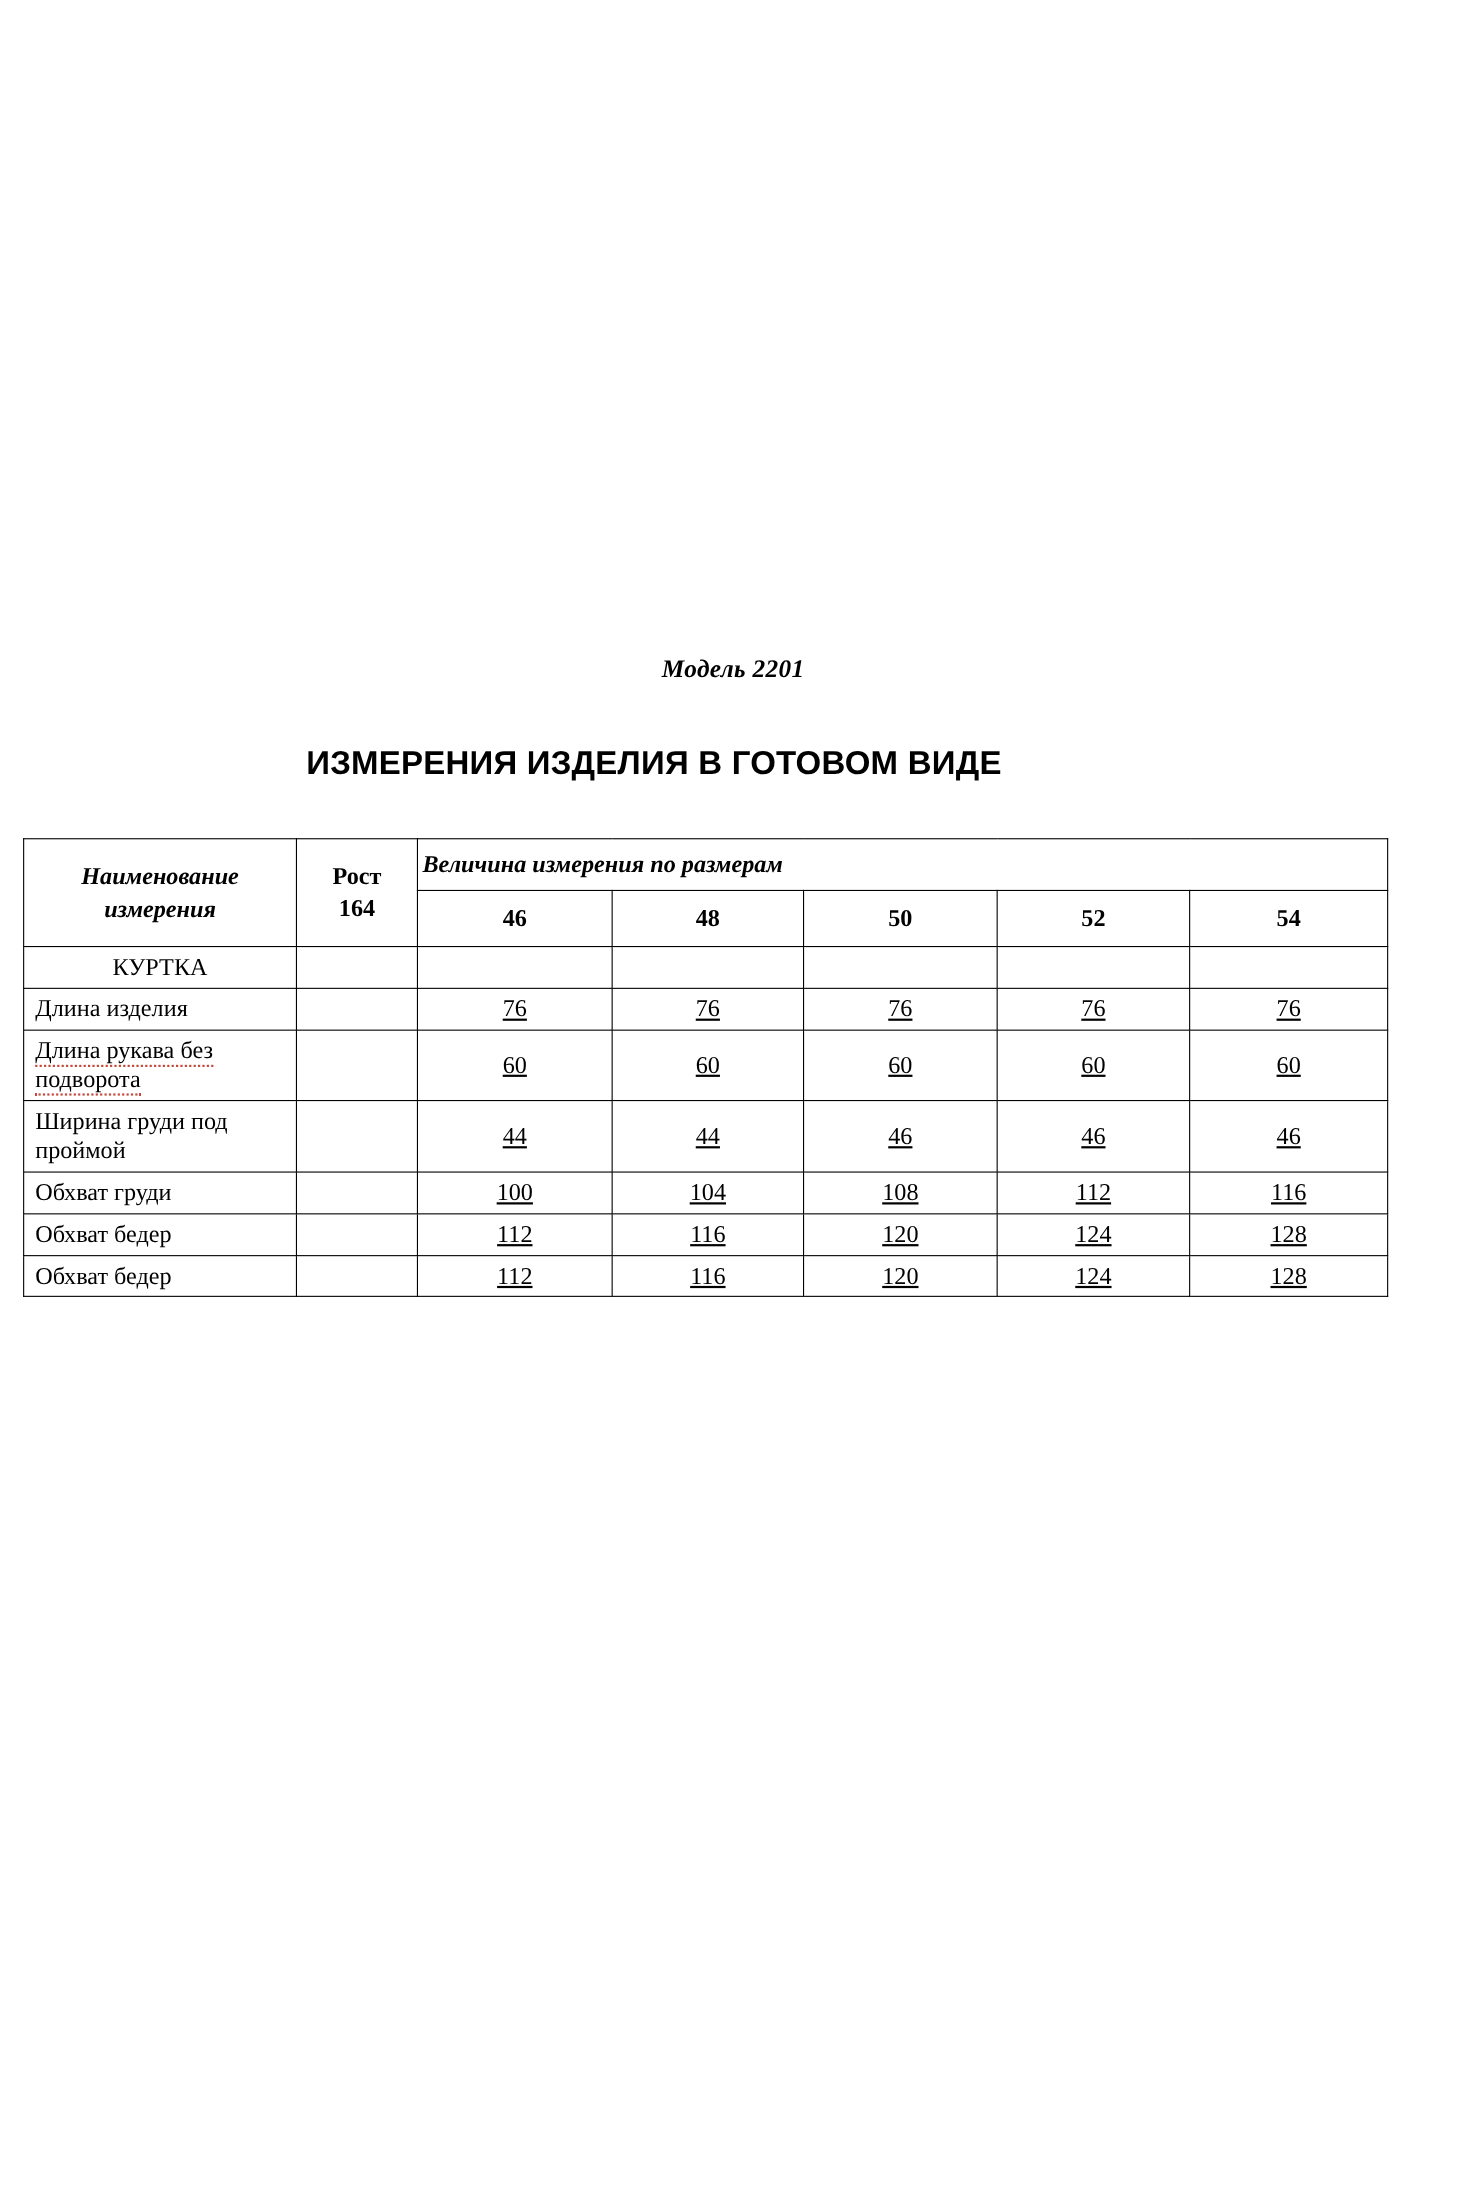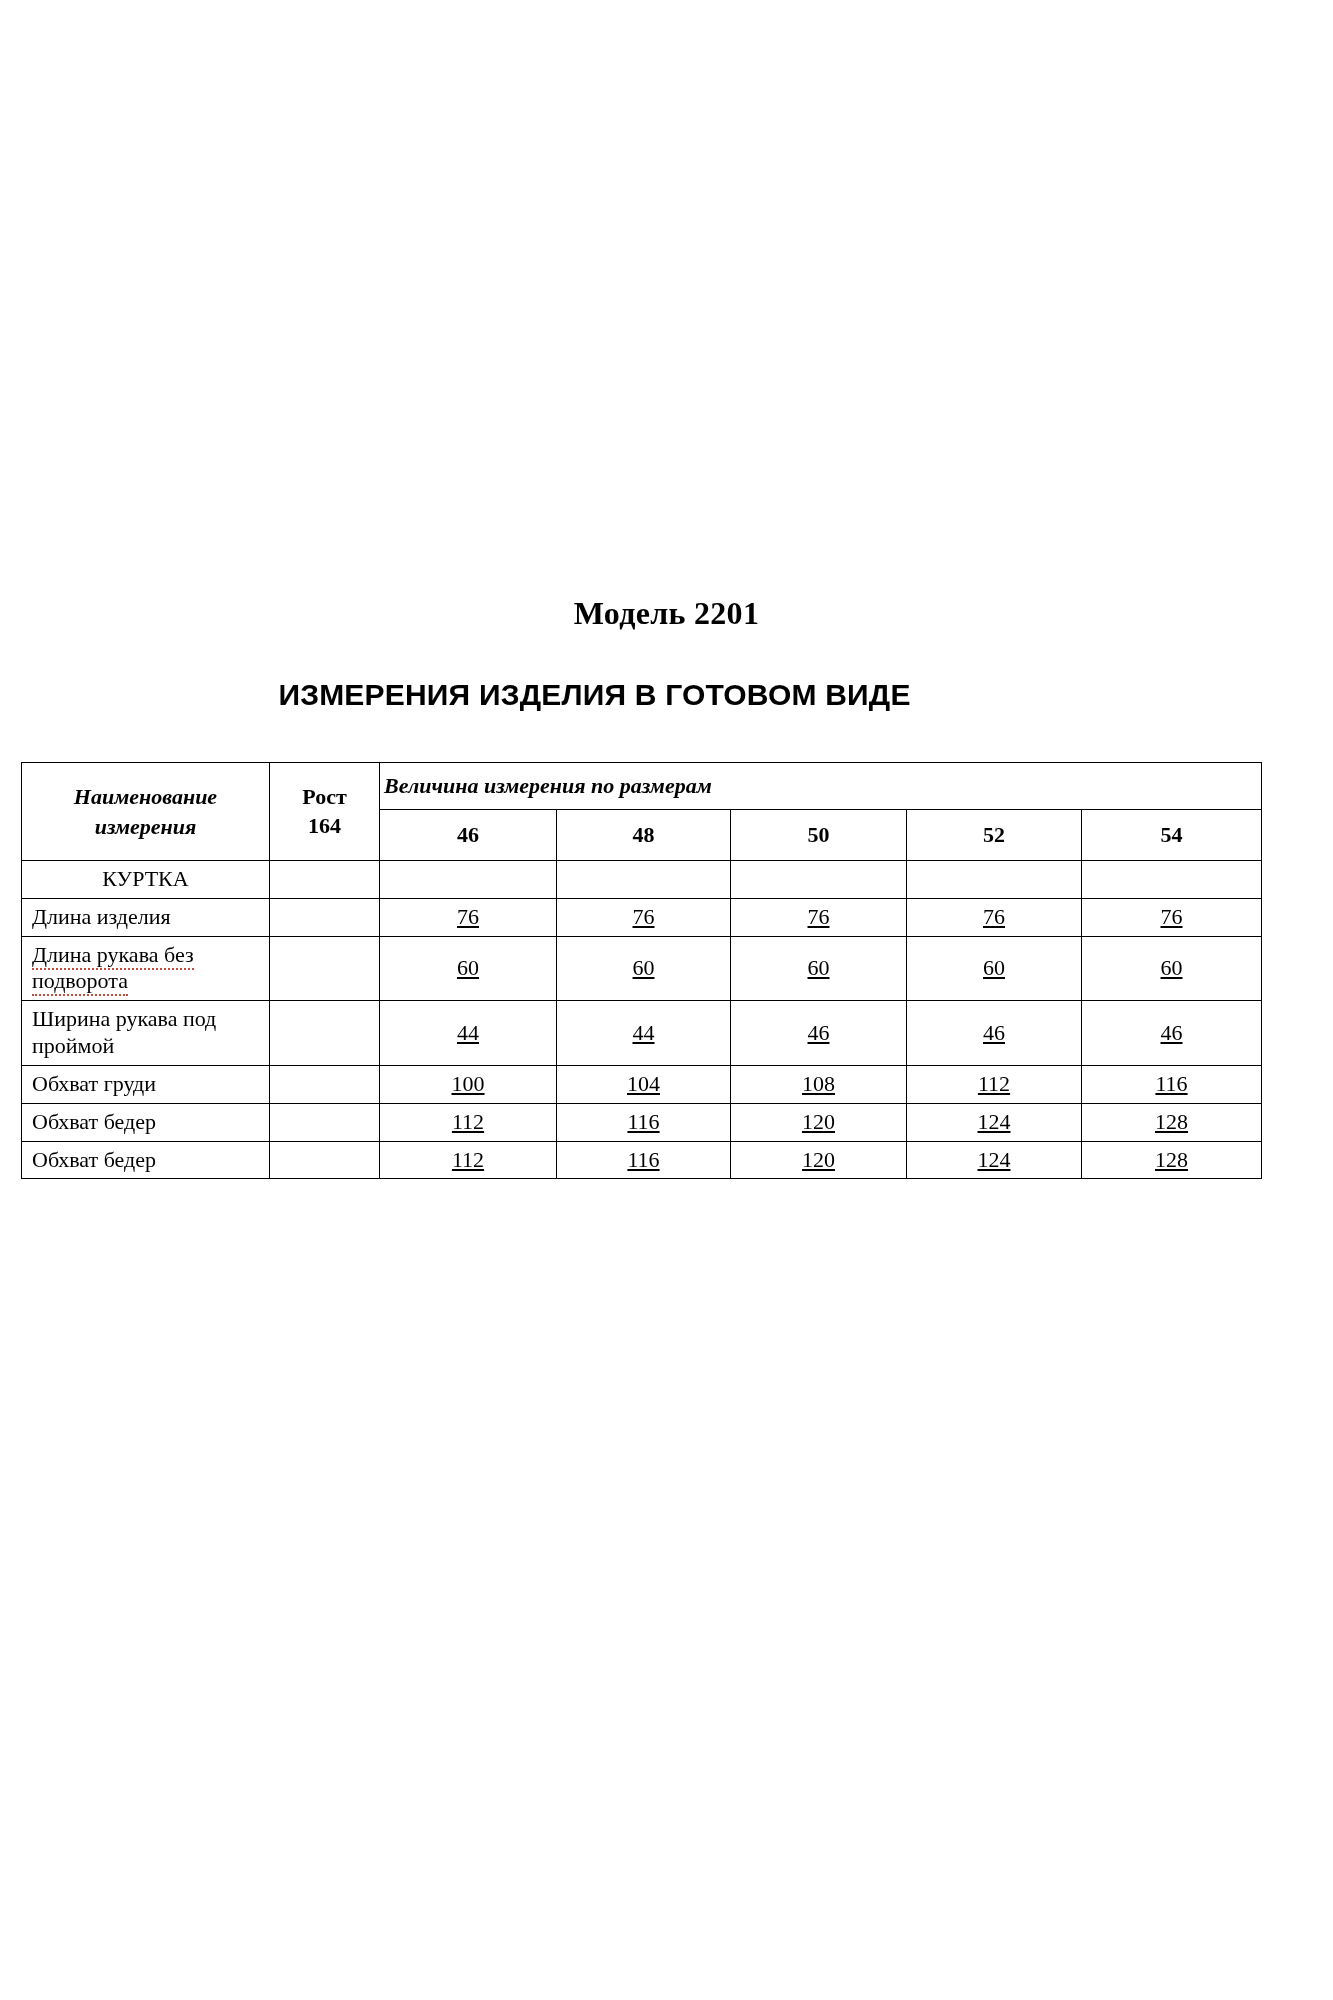--- a/index.html
+++ b/index.html
@@ -23,21 +23,22 @@
     height: 2000px;
   }
   .doc-title {
     position: absolute;
     left: 0;
     top: 595px;
     width: 1333px;
     text-align: center;
     font-family: "Liberation Serif", serif;
     font-weight: bold;
-    font-size: 32px;
+    font-style: italic;
+    font-size: 23px;
     letter-spacing: 0.3px;
   }
   .doc-subtitle {
     position: absolute;
     left: 0;
     top: 678px;
     width: 1189px;
     text-align: center;
     font-family: "Liberation Sans", sans-serif;
     font-weight: bold;
@@ -179,21 +180,21 @@
         </td>
         <td class="cell-empty"></td>
         <td class="cell-val">60</td>
         <td class="cell-val">60</td>
         <td class="cell-val">60</td>
         <td class="cell-val">60</td>
         <td class="cell-val">60</td>
       </tr>
 
       <tr>
-        <td class="row-label">Ширина рукава под проймой</td>
+        <td class="row-label">Ширина груди под проймой</td>
         <td class="cell-empty"></td>
         <td class="cell-val">44</td>
         <td class="cell-val">44</td>
         <td class="cell-val">46</td>
         <td class="cell-val">46</td>
         <td class="cell-val">46</td>
       </tr>
 
       <tr>
         <td class="row-label">Обхват груди</td>

